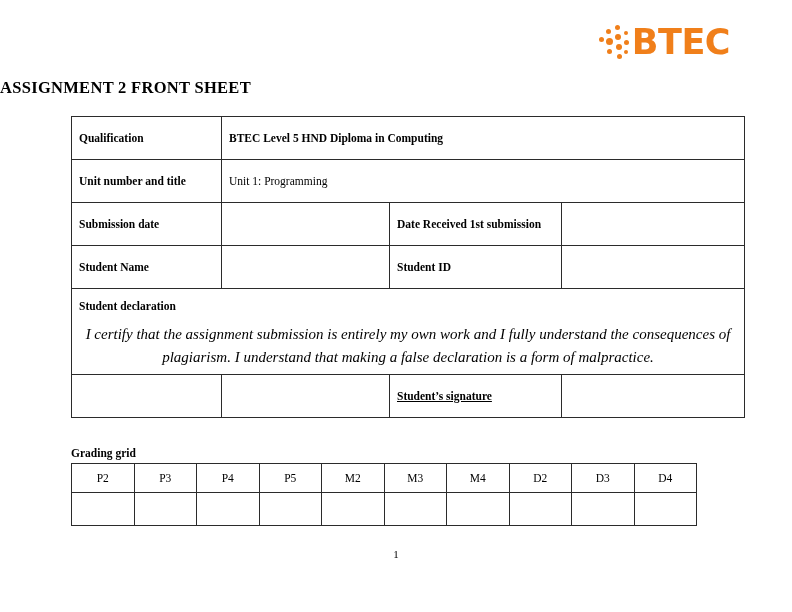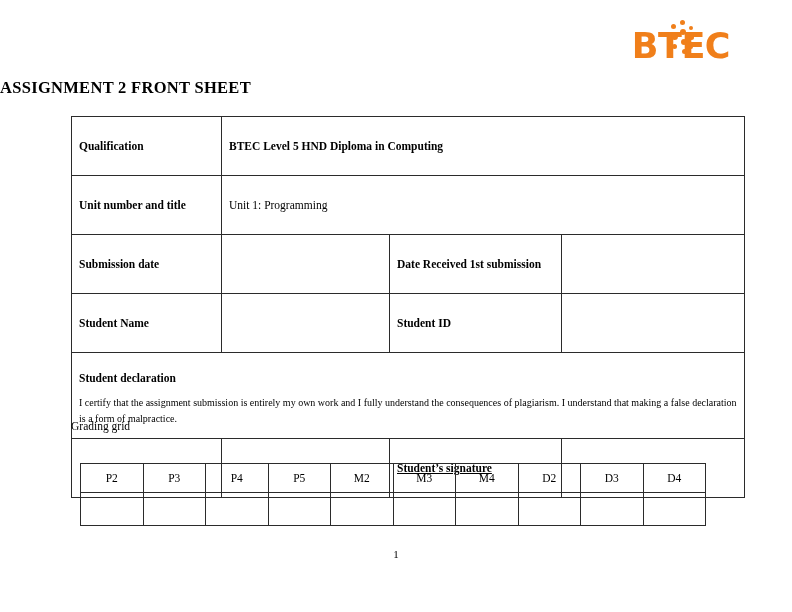--- a/index.html
+++ b/index.html
@@ -17,21 +17,20 @@
   }
 
   
   .logo-area {
     position: absolute;
     top: 20px;
     right: 62px;
     display: flex;
     align-items: center;
     height: 44px;
-    flex-direction: column;
   }
   .logo-dots {
     position: relative;
     width: 30px;
     height: 34px;
     margin-right: 3px;
   }
   .logo-dots i {
     position: absolute;
     background: #F07F1A;
@@ -64,21 +63,21 @@
     position: absolute;
     top: 116px;
     left: 71px;
     width: 673px;
     border-collapse: collapse;
     table-layout: fixed;
   }
   table.frontsheet td {
     border: 1px solid #2b2b2b;
     height: 34px;
-    padding: 12px 7px;
+    padding: 4px 7px;
     font-size: 11.5px;
     vertical-align: middle;
   }
   td.lbl {
     font-weight: bold;
   }
   td.val {
     font-weight: normal;
   }
   td.val-bold {
@@ -88,46 +87,47 @@
     font-weight: bold;
     font-size: 11.5px;
     padding-top: 7px;
   }
   td.decl-cell {
     height: 86px;
     vertical-align: top;
     padding: 7px 8px 6px 8px;
   }
   .decl-body {
-    font-size: 10px;
+    font-size: 15px;
     line-height: 1.55;
     margin-top: 11px;
-    text-align: left;
+    text-align: center;
+    font-style: italic;
   }
   td.no-border {
     border: none;
   }
   td.sig-lbl {
     font-weight: bold;
     height: 34px;
     text-decoration: underline;
   }
 
   
   .grading-label {
     position: absolute;
-    top: 420px;
+    top: 447px;
     left: 71px;
-    font-weight: normal;
+    font-weight: bold;
     font-size: 11.5px;
   }
   table.grading {
     position: absolute;
     top: 463px;
-    left: 80px;
+    left: 71px;
     border-collapse: collapse;
     table-layout: fixed;
     border-radius: 8px;
   }
   table.grading td {
     border: 1px solid #2b2b2b;
     width: 59.5px;
     height: 26px;
     text-align: center;
     font-size: 11.5px;

